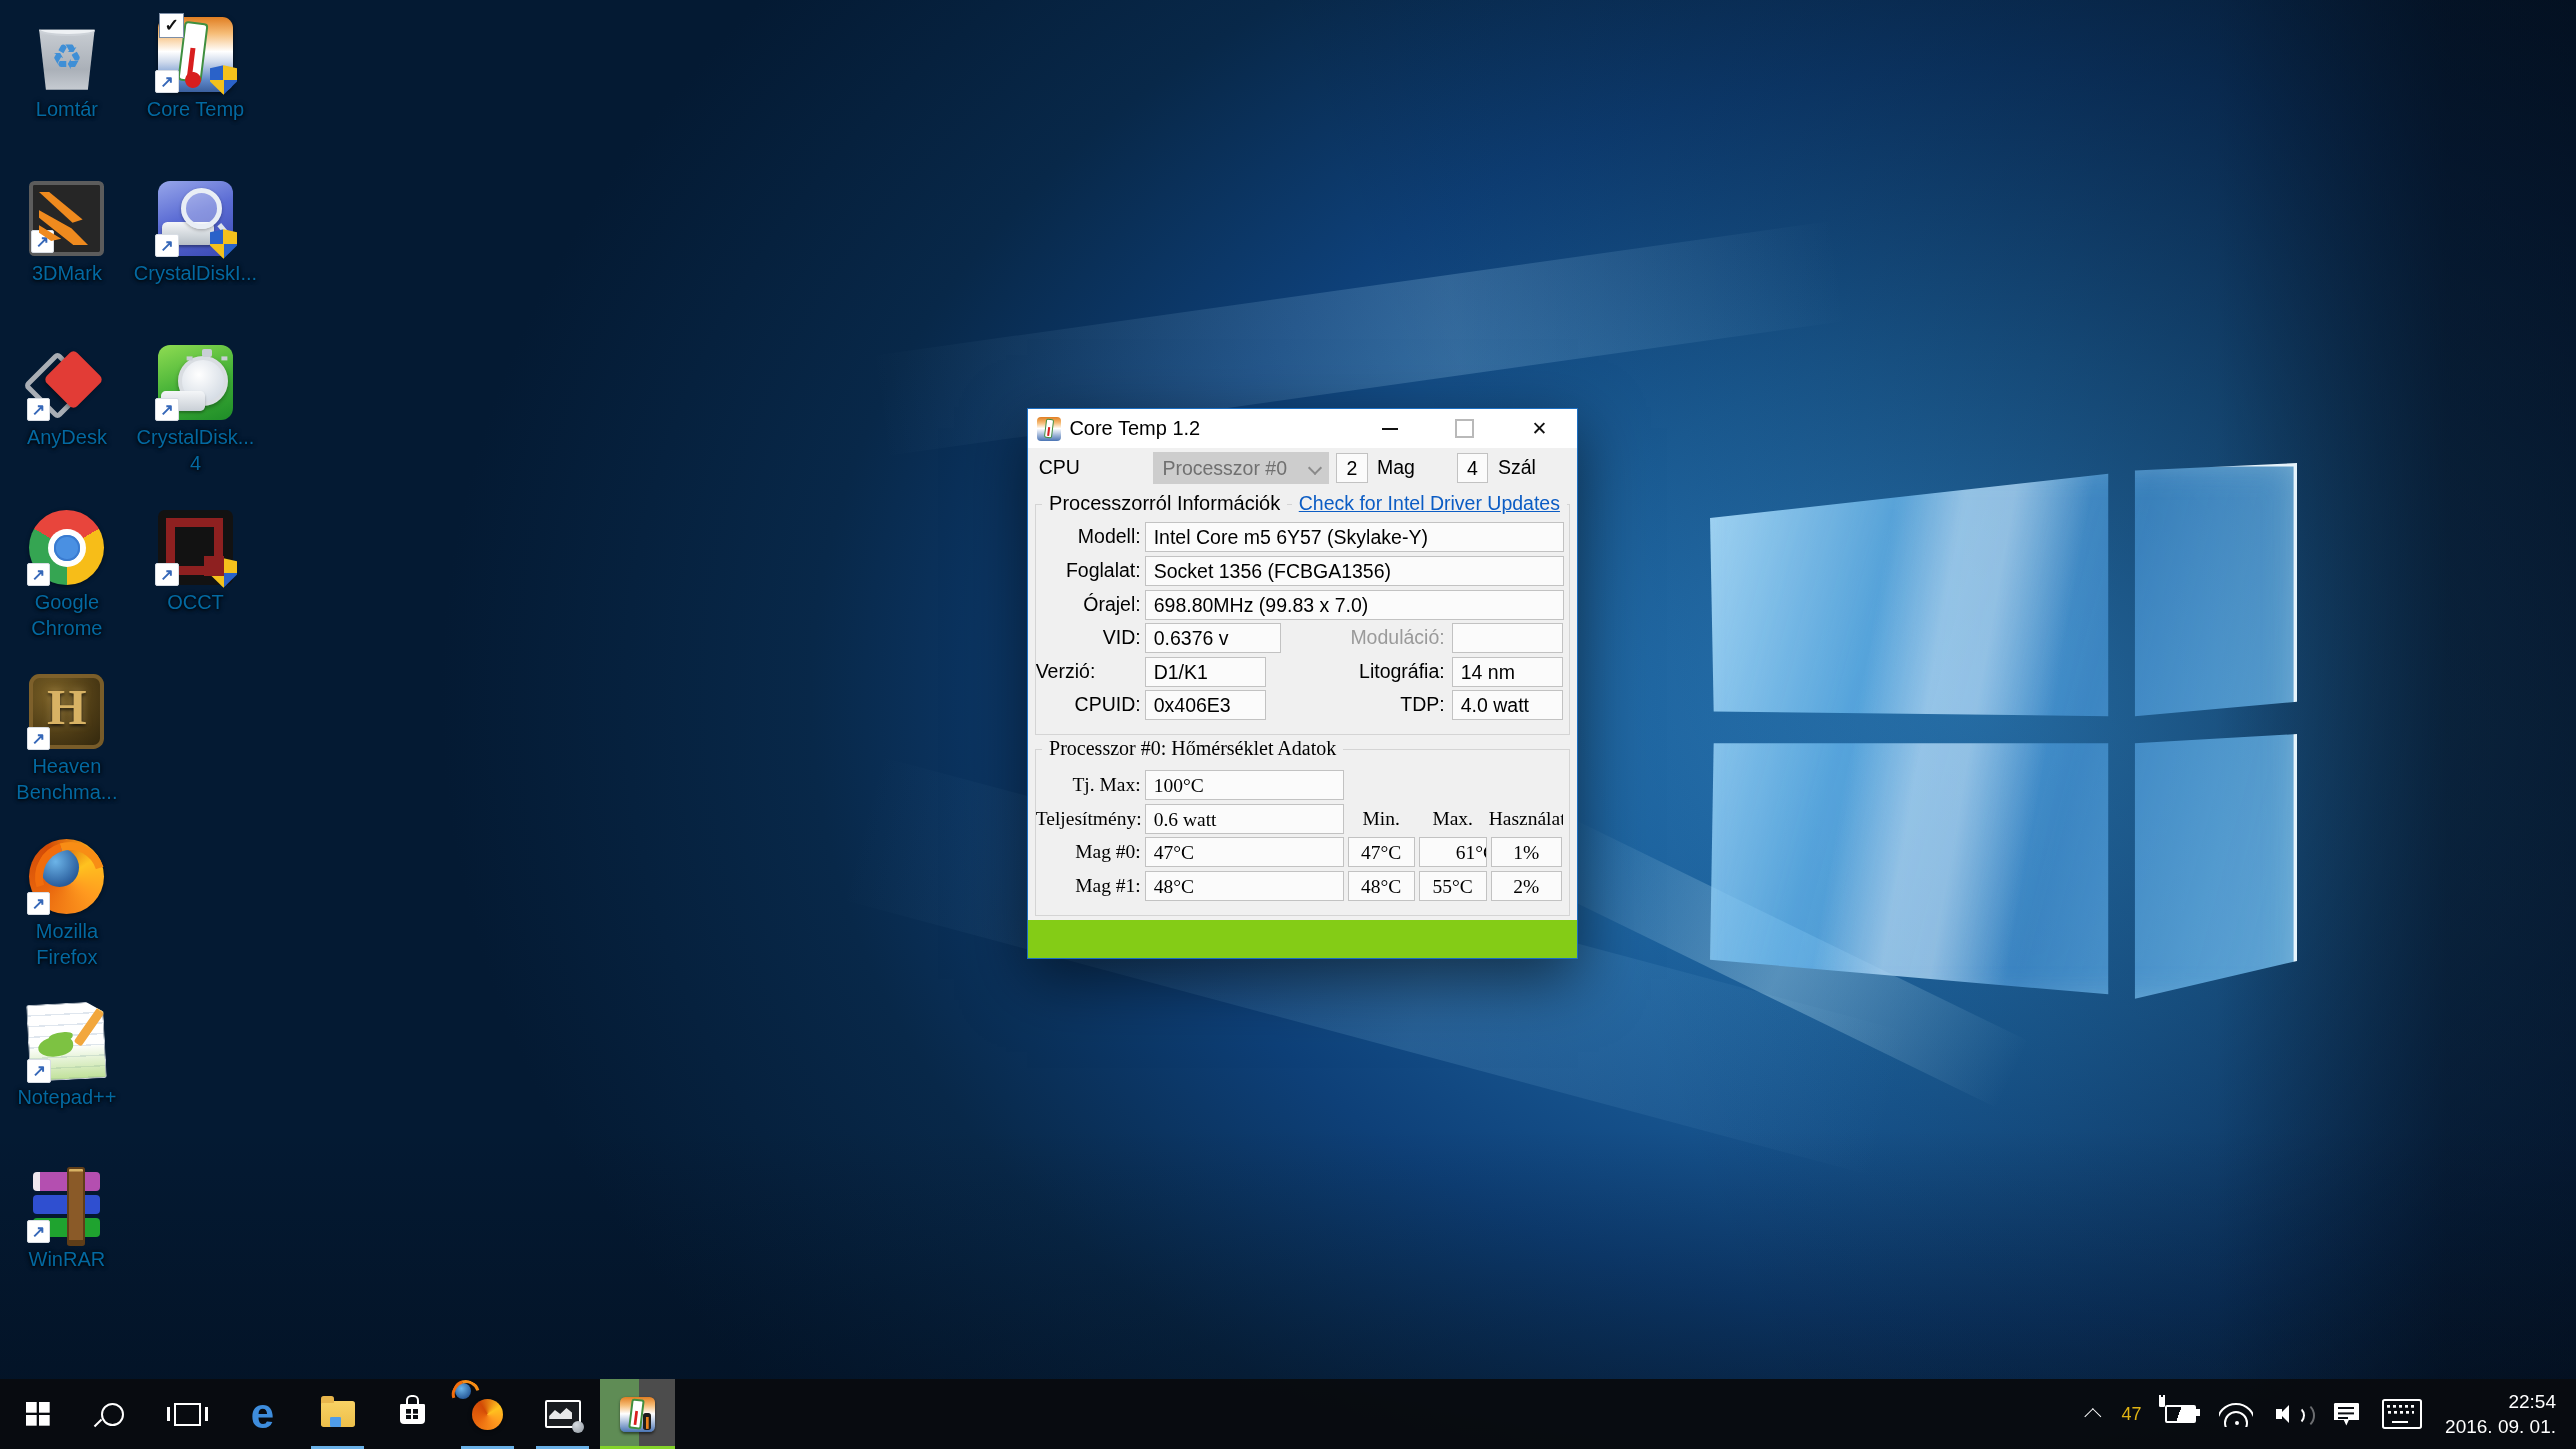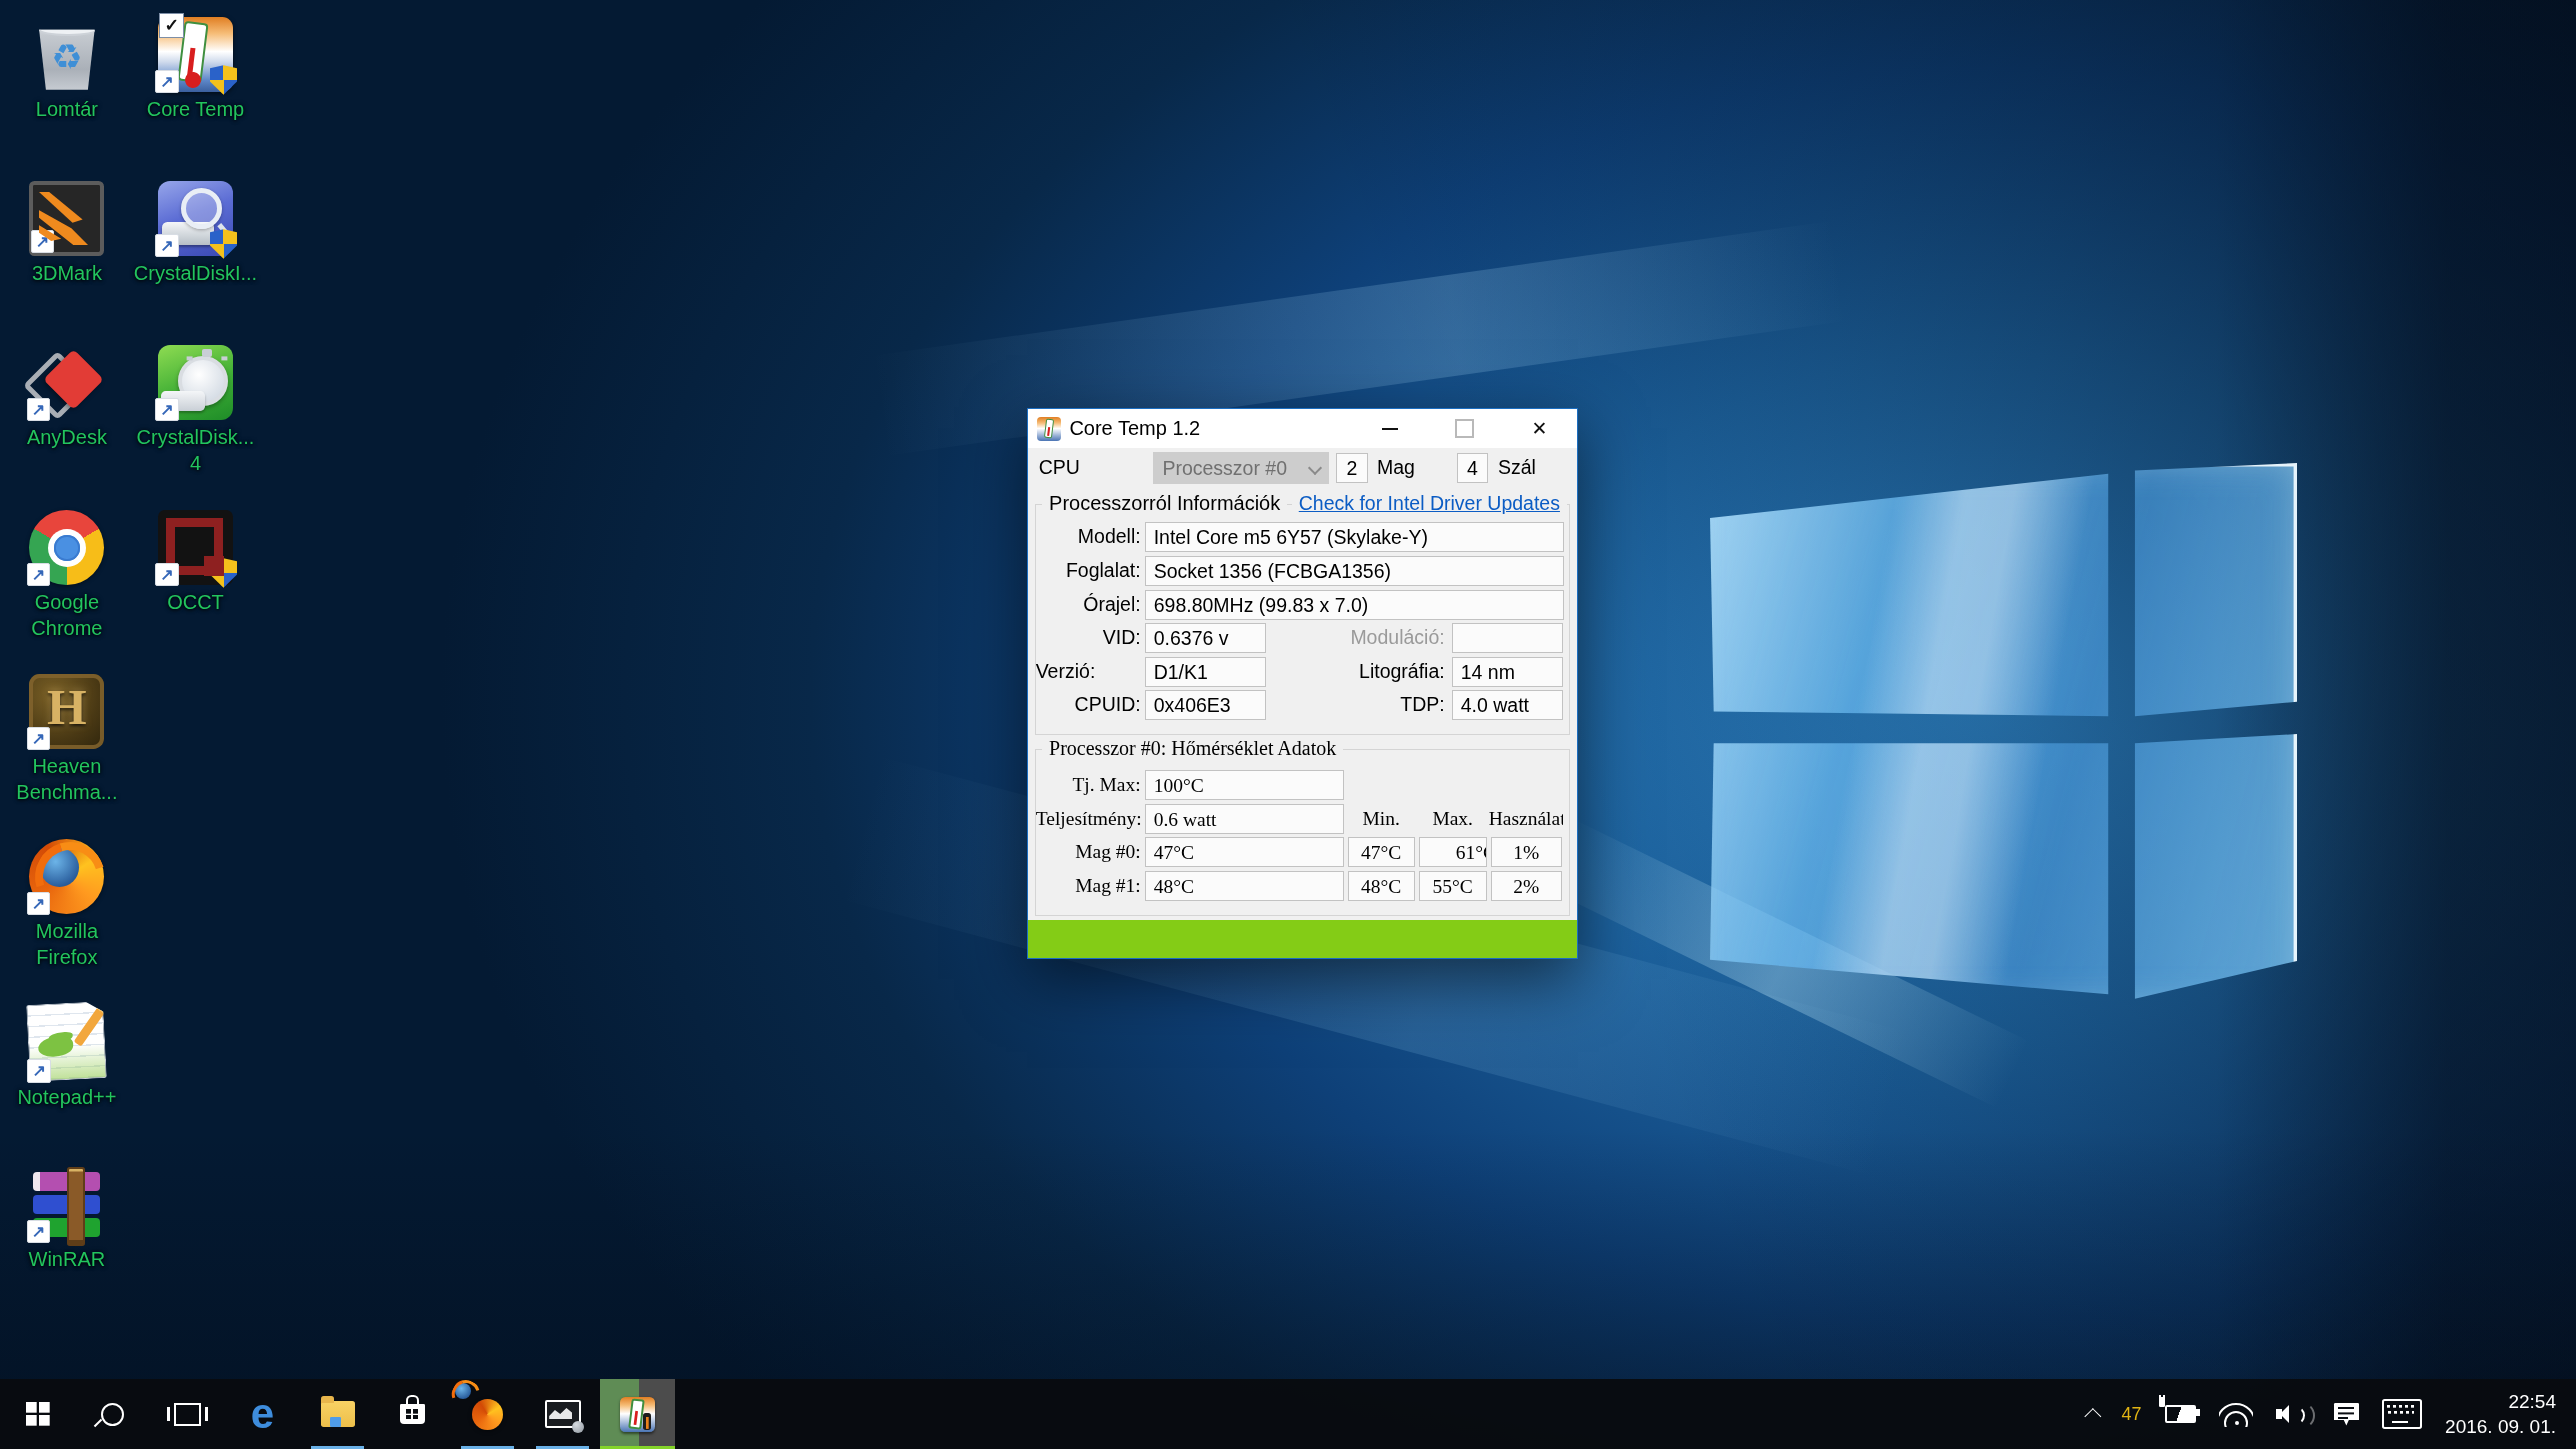--- a/index.html
+++ b/index.html
@@ -28,21 +28,21 @@
     box-shadow:inset 0 0 0 3.4px rgba(242,251,255,.92), inset 0 0 31px rgba(190,235,255,.5);
     filter:drop-shadow(0 0 16px rgba(150,215,255,.55));}
   .pane.tl{clip-path:polygon(3.3% 10.2%, 68.9% 2%, 68.9% 46.9%, 3.9% 46%);}
   .pane.tr{clip-path:polygon(73.3% 1.4%, 100% 0%, 100% 44.2%, 73.3% 46.9%);}
   .pane.bl{clip-path:polygon(3.9% 51.9%, 68.9% 51.9%, 68.9% 98.4%, 3.3% 92%);}
   .pane.br{clip-path:polygon(73.3% 51.9%, 100% 50.2%, 100% 92.2%, 73.3% 99.2%);}
 
   
   .dicon{position:absolute;width:127px;text-align:center;cursor:default;}
   .dicon .art{width:75px;height:75px;position:relative;margin:0 auto;}
-  .dicon .dlabel{margin-top:5.4px;color:#22c55e;font-size:20px;line-height:25.5px;
+  .dicon .dlabel{margin-top:5.4px;color:#0369a1;font-size:20px;line-height:25.5px;
     text-shadow:0 1.3px 3.4px rgba(0,0,0,.95),0 0 5.4px rgba(0,0,0,.7);}
   .ovl{position:absolute;display:flex;align-items:center;justify-content:center;}
   .ovl-arrow{left:-2.7px;bottom:-1.3px;width:21.5px;height:21.5px;background:#fff;border:1.3px solid #d8dde4;border-radius:2px;
     color:#3567b8;font-size:16px;font-weight:bold;}
   .ovl-shield{right:-4px;bottom:-2.7px;width:27px;height:29.5px;
     background:conic-gradient(from 0deg,#f4c11c 0 25%,#2a62c9 0 50%,#f4c11c 0 75%,#2a62c9 0 100%);
     clip-path:polygon(50% 0,100% 10%,100% 55%,50% 100%,0 55%,0 10%);
     filter:drop-shadow(0 0 2px rgba(255,255,255,.8));}
   .ovl-check{left:1.3px;top:-4px;width:23px;height:23px;background:#fff;border:1.3px solid #7d8ea6;
     color:#111;font-size:17.4px;font-weight:bold;}
@@ -365,21 +365,21 @@
         <div class="flabel" style="left:0;top:17.4px;width:105px;text-align:right;">Modell:</div>
         <div class="fieldbox" style="left:109px;top:17.4px;right:5.4px;">Intel Core m5 6Y57 (Skylake-Y)</div>
 
         <div class="flabel" style="left:0;top:51px;width:105px;text-align:right;">Foglalat:</div>
         <div class="fieldbox" style="left:109px;top:51px;right:5.4px;">Socket 1356 (FCBGA1356)</div>
 
         <div class="flabel" style="left:0;top:85px;width:105px;text-align:right;">Órajel:</div>
         <div class="fieldbox" style="left:109px;top:85px;right:5.4px;">698.80MHz (99.83 x 7.0)</div>
 
         <div class="flabel" style="left:0;top:118px;width:105px;text-align:right;">VID:</div>
-        <div class="fieldbox" style="left:109px;top:118px;width:121px;">0.6376 v</div>
+        <div class="fieldbox" style="left:109px;top:118px;width:136px;">0.6376 v</div>
         <div class="flabel gray" style="left:241px;top:118px;width:168px;text-align:right;">Moduláció:</div>
         <div class="fieldbox" style="left:416px;top:118px;width:111px;"></div>
 
         <div class="flabel" style="left:0;top:152px;width:105px;text-align:left;">Verzió:</div>
         <div class="fieldbox" style="left:109px;top:152px;width:121px;">D1/K1</div>
         <div class="flabel" style="left:241px;top:152px;width:168px;text-align:right;">Litográfia:</div>
         <div class="fieldbox" style="left:416px;top:152px;width:111px;">14 nm</div>
 
         <div class="flabel" style="left:0;top:185px;width:105px;text-align:right;">CPUID:</div>
         <div class="fieldbox" style="left:109px;top:185px;width:121px;">0x406E3</div>

